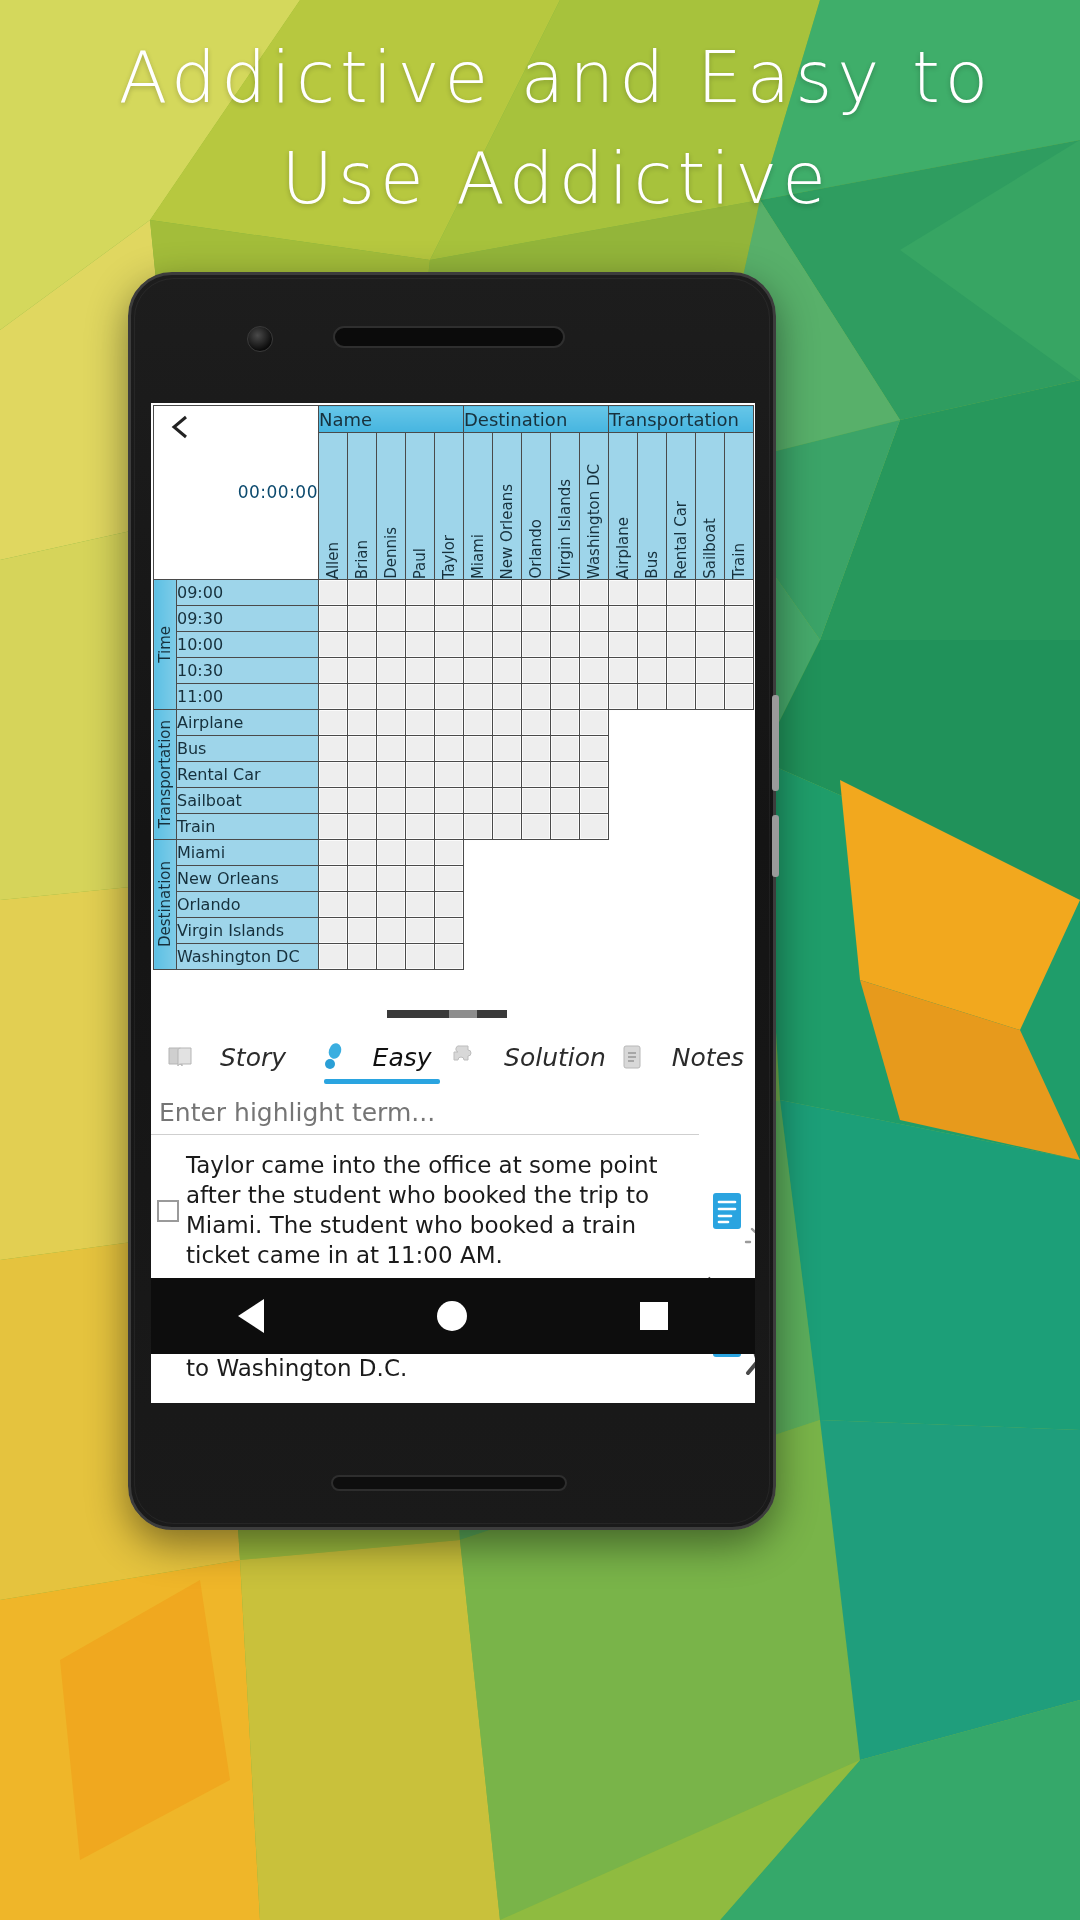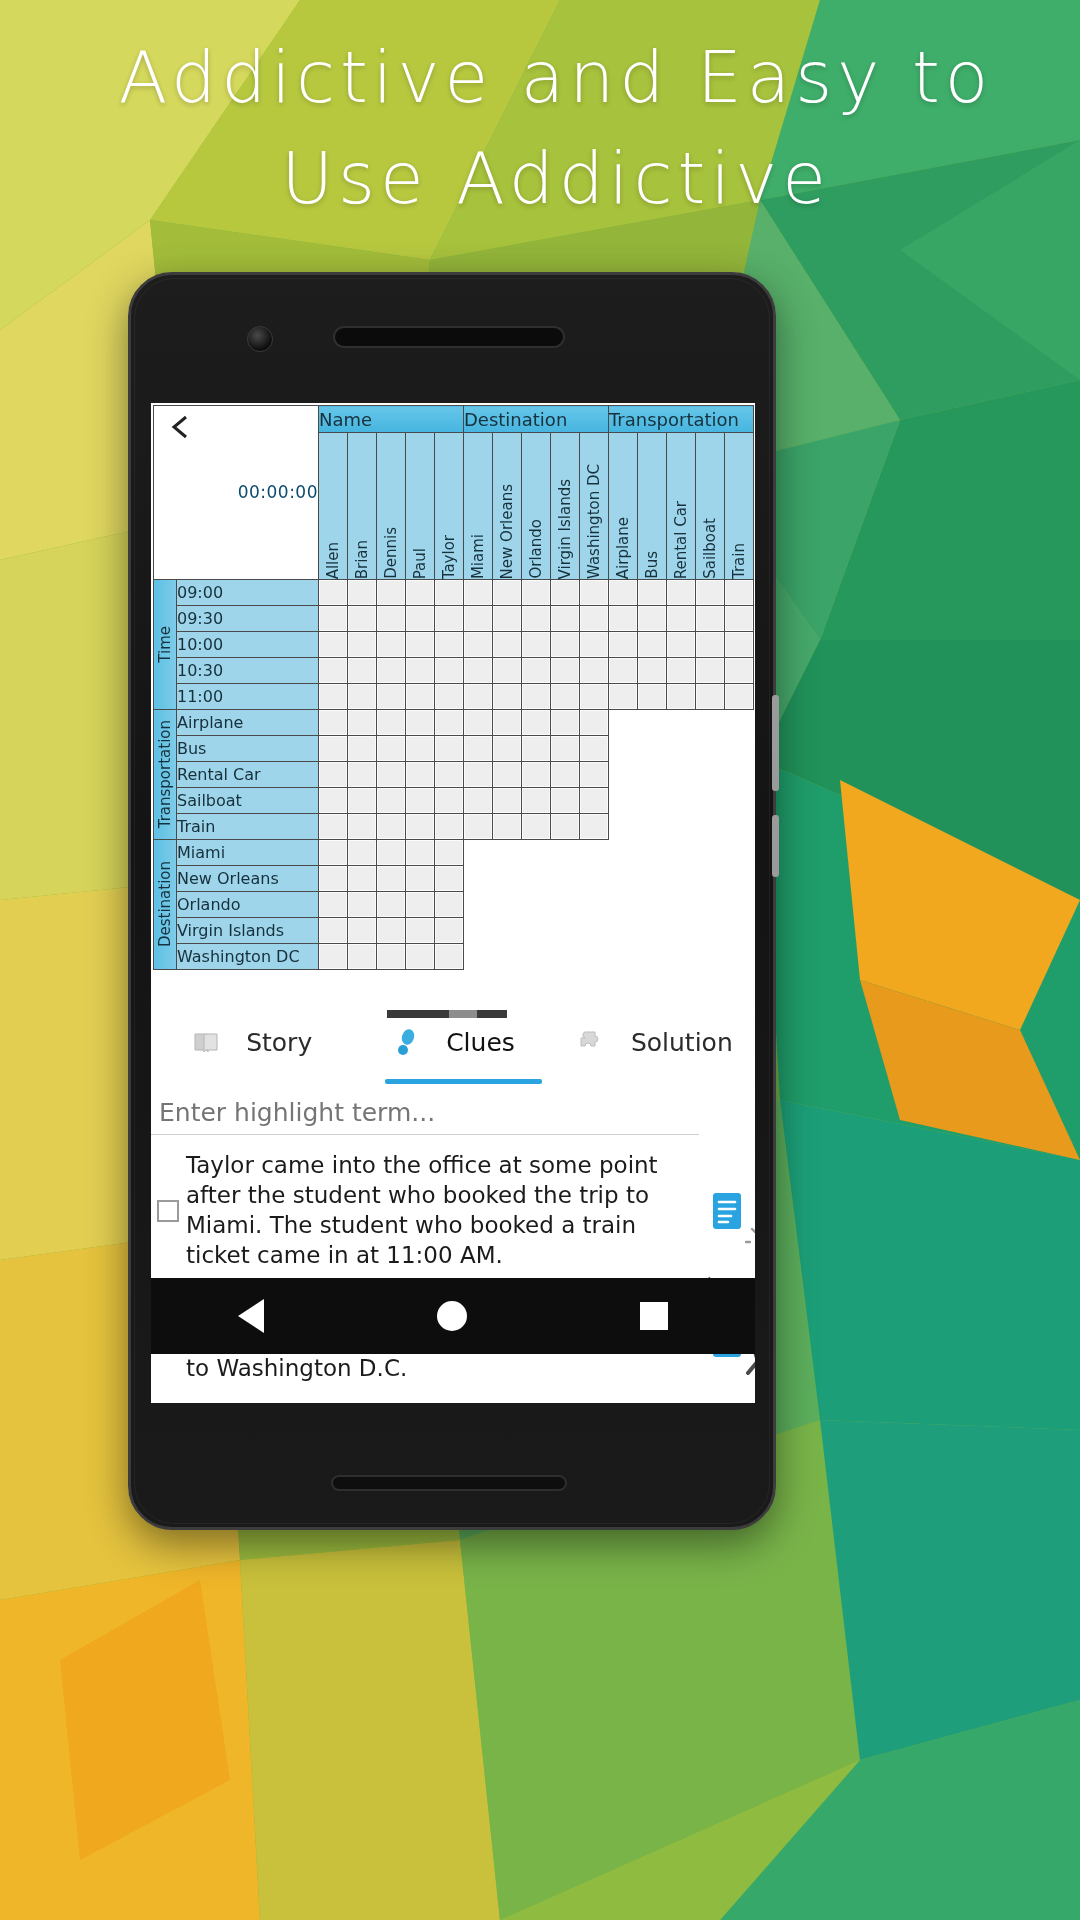--- a/index.html
+++ b/index.html
@@ -75,21 +75,21 @@
   .icons{position:absolute;left:592px;top:820px;width:140px;height:160px;}
   .ic{position:absolute;width:46px;height:46px;}
   .chev{position:absolute;left:551px;top:870px;width:32px;height:54px;}
 
   
   .scrollpill{position:absolute;left:236px;top:607px;width:120px;height:8px;background:#3a3a3a;}
   .scrollpill i{position:absolute;top:0;left:62px;width:28px;height:8px;background:#8d8d8d;}
 
   
   .tabs{position:absolute;left:0;top:625px;width:604px;height:58px;display:flex;align-items:center;}
-  .tab{flex:1;display:flex;align-items:flex-start;justify-content:center;gap:25px;height:58px;position:relative;}
+  .tab{flex:1;display:flex;align-items:center;justify-content:center;gap:25px;height:58px;position:relative;font-style:italic;}
   .tab .tlabel{font-size:25px;color:#2b2b2b;font-family:"DejaVu Sans",sans-serif;}
   .tab.active .tlabel{color:#111;}
   .tab .und{position:absolute;left:16%;right:6%;bottom:2px;height:5px;background:#2aa4e0;border-radius:2px;display:none;}
   .tab.active .und{display:block;}
 
   
   .searchrow{position:absolute;left:0;top:688px;width:548px;height:44px;border-bottom:1px solid #cfcfcf;}
   .searchrow input{width:100%;height:42px;border:none;outline:none;padding-left:8px;
     font-size:25px;color:#9b9b9b;font-family:"DejaVu Sans",sans-serif;background:transparent;}
 
@@ -544,28 +544,39 @@
               <path d="M4 6h10c2 0 3 1 3 2v16c0-1-1-2-3-2H4z" fill="#cfcfcf" stroke="#b5b5b5"></path>
               <path d="M26 6H16c-2 0-3 1-3 2v16c0-1 1-2 3-2h10z" fill="#e2e2e2" stroke="#b5b5b5"></path>
             </svg></span>
           <span class="tlabel">Story</span>
         </div>
         <div class="tab active">
           <span style="width:30px;height:30px;display:block"><svg viewBox="0 0 30 30">
               <ellipse cx="17" cy="9" rx="6" ry="8" transform="rotate(18 17 9)" fill="#3aaee0"></ellipse>
               <ellipse cx="12" cy="22" rx="5" ry="5" fill="#2a9fd6"></ellipse>
             </svg></span>
-          <span class="tlabel">Clues</span>
+          <span class="tlabel">Easy</span>
           <span class="und"></span>
         </div>
         <div class="tab">
           <span style="width:30px;height:30px;display:block"><svg viewBox="0 0 30 30">
               <path d="M11 4h8v4a3 3 0 1 1 0 6v4h-4a3 3 0 1 0-6 0H5v-8h4a3 3 0 1 1 2-6z" fill="#d8d8d8" stroke="#bdbdbd"></path>
             </svg></span>
           <span class="tlabel">Solution</span>
+        </div>
+        <div class="tab">
+          <span style="width:30px;height:30px;display:block"><svg viewBox="0 0 30 30">
+              <rect x="7" y="4" width="16" height="22" rx="2" fill="#d8d8d8" stroke="#b8b8b8"></rect>
+              <g stroke="#9b9b9b" stroke-width="1.6">
+                <line x1="11" y1="11" x2="19" y2="11"></line>
+                <line x1="11" y1="15" x2="19" y2="15"></line>
+                <line x1="11" y1="19" x2="17" y2="19"></line>
+              </g>
+            </svg></span>
+          <span class="tlabel">Notes</span>
         </div>
       </div>
 
     <div class="searchrow">
       <input type="text" placeholder="Enter highlight term..." style="">
     </div>
 
     <div class="clues" id="clue-list">
         <div class="clue">
           <span class="cbox"></span>

